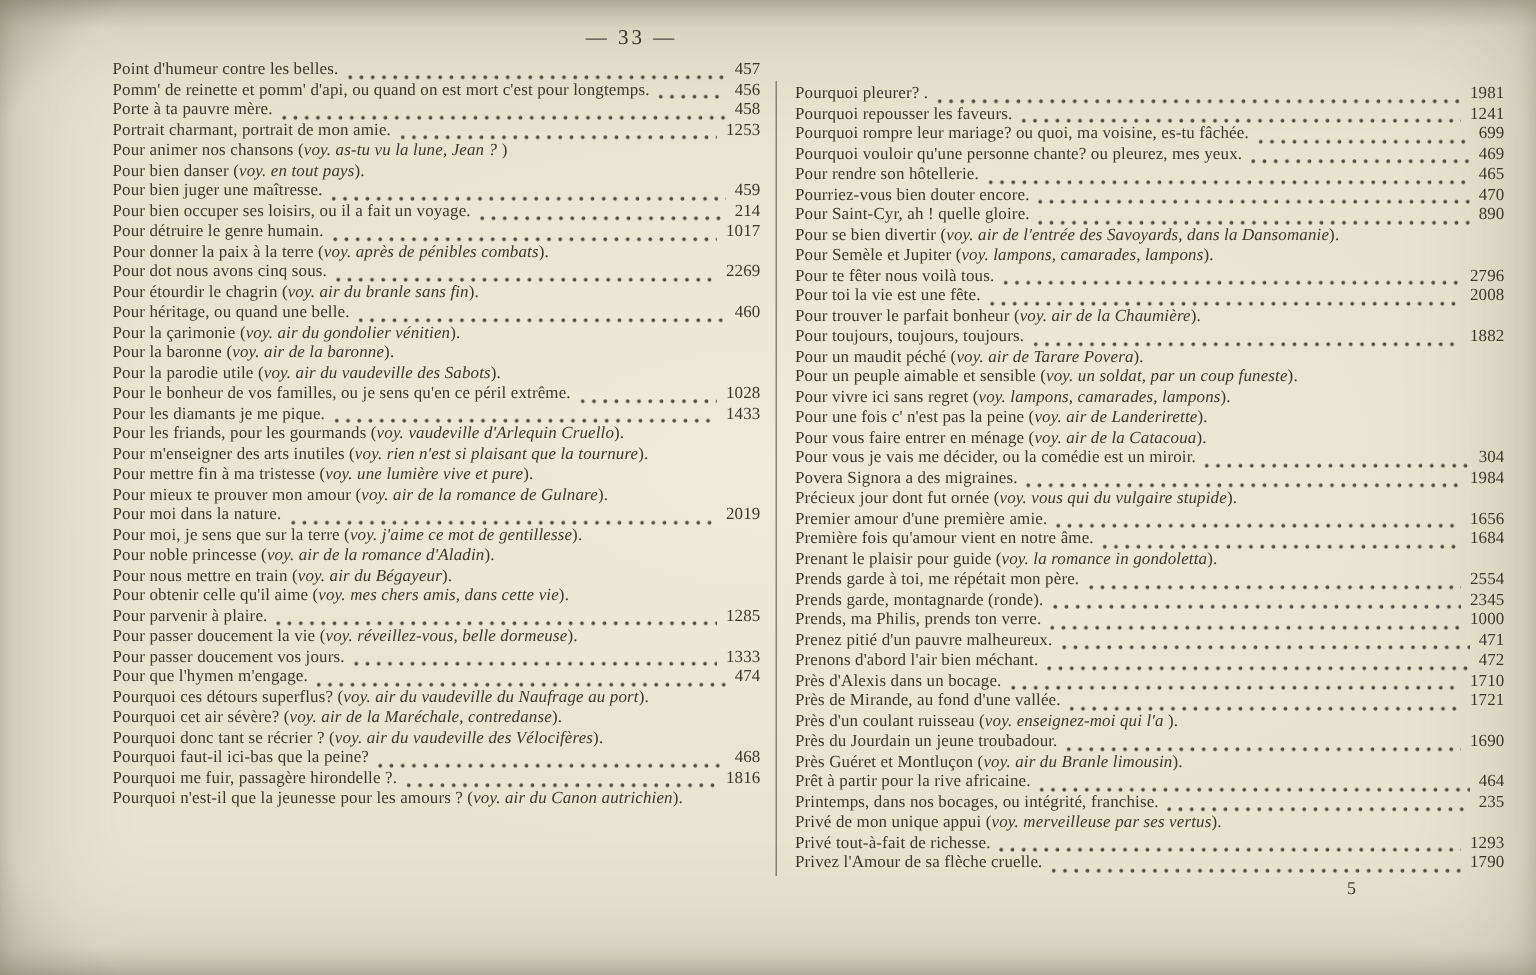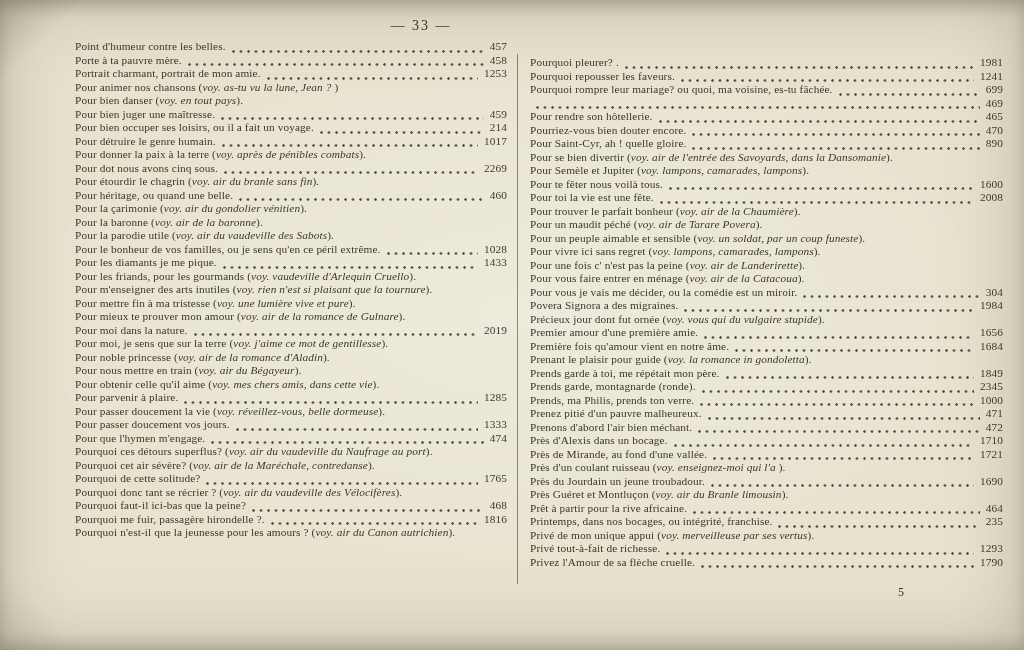--- a/index.html
+++ b/index.html
@@ -90,20 +90,25 @@
 <div class="page-header">— 33 —</div>
 
 <div class="columns">
   <div class="col col-left">
       <div class="entry has-num">
         <span class="t">Point d'humeur contre les belles.</span>
         <span class="leader"></span>
         <span class="num">457</span>
       </div>
       <div class="entry has-num">
+        <span class="t">Pomm' de reinette et pomm' d'api, ou quand on est mort c'est pour longtemps.</span>
+        <span class="leader"></span>
+        <span class="num">456</span>
+      </div>
+      <div class="entry has-num">
         <span class="t">Porte à ta pauvre mère.</span>
         <span class="leader"></span>
         <span class="num">458</span>
       </div>
       <div class="entry has-num">
         <span class="t">Portrait charmant, portrait de mon amie.</span>
         <span class="leader"></span>
         <span class="num">1253</span>
       </div>
       <div class="entry no-num"><span class="t">Pour animer nos chansons (<i>voy. as-tu vu la lune, Jean ? </i>)</span></div>
@@ -172,25 +177,20 @@
         <span class="leader"></span>
         <span class="num">1333</span>
       </div>
       <div class="entry has-num">
         <span class="t">Pour que l'hymen m'engage.</span>
         <span class="leader"></span>
         <span class="num">474</span>
       </div>
       <div class="entry no-num"><span class="t">Pourquoi ces détours superflus? (<i>voy. air du vaudeville du Naufrage au port</i>).</span></div>
       <div class="entry no-num"><span class="t">Pourquoi cet air sévère? (<i>voy. air de la Maréchale, contredanse</i>).</span></div>
-      <div class="entry has-num">
-        <span class="t">Pourquoi de cette solitude?</span>
-        <span class="leader"></span>
-        <span class="num">1765</span>
-      </div>
       <div class="entry no-num"><span class="t">Pourquoi donc tant se récrier ? (<i>voy. air du vaudeville des Vélocifères</i>).</span></div>
       <div class="entry has-num">
         <span class="t">Pourquoi faut-il ici-bas que la peine?</span>
         <span class="leader"></span>
         <span class="num">468</span>
       </div>
       <div class="entry has-num">
         <span class="t">Pourquoi me fuir, passagère hirondelle ?.</span>
         <span class="leader"></span>
         <span class="num">1816</span>
@@ -208,20 +208,21 @@
         <span class="t">Pourquoi repousser les faveurs.</span>
         <span class="leader"></span>
         <span class="num">1241</span>
       </div>
       <div class="entry has-num">
         <span class="t">Pourquoi rompre leur mariage? ou quoi, ma voisine, es-tu fâchée.</span>
         <span class="leader"></span>
         <span class="num">699</span>
       </div>
       <div class="entry has-num">
+        <span class="t">Pourquoi vouloir qu'une personne chante? ou pleurez, mes yeux.</span>
         <span class="leader"></span>
         <span class="num">469</span>
       </div>
       <div class="entry has-num">
         <span class="t">Pour rendre son hôtellerie.</span>
         <span class="leader"></span>
         <span class="num">465</span>
       </div>
       <div class="entry has-num">
         <span class="t">Pourriez-vous bien douter encore.</span>
@@ -231,28 +232,33 @@
       <div class="entry has-num">
         <span class="t">Pour Saint-Cyr, ah ! quelle gloire.</span>
         <span class="leader"></span>
         <span class="num">890</span>
       </div>
       <div class="entry no-num"><span class="t">Pour se bien divertir (<i>voy. air de l'entrée des Savoyards, dans la Dansomanie</i>).</span></div>
       <div class="entry no-num"><span class="t">Pour Semèle et Jupiter (<i>voy. lampons, camarades, lampons</i>).</span></div>
       <div class="entry has-num">
         <span class="t">Pour te fêter nous voilà tous.</span>
         <span class="leader"></span>
-        <span class="num">1600</span>
+        <span class="num">2796</span>
       </div>
       <div class="entry has-num">
         <span class="t">Pour toi la vie est une fête.</span>
         <span class="leader"></span>
         <span class="num">2008</span>
       </div>
       <div class="entry no-num"><span class="t">Pour trouver le parfait bonheur (<i>voy. air de la Chaumière</i>).</span></div>
+      <div class="entry has-num">
+        <span class="t">Pour toujours, toujours, toujours.</span>
+        <span class="leader"></span>
+        <span class="num">1882</span>
+      </div>
       <div class="entry no-num"><span class="t">Pour un maudit péché (<i>voy. air de Tarare Povera</i>).</span></div>
       <div class="entry no-num"><span class="t">Pour un peuple aimable et sensible (<i>voy. un soldat, par un coup funeste</i>).</span></div>
       <div class="entry no-num"><span class="t">Pour vivre ici sans regret (<i>voy. lampons, camarades, lampons</i>).</span></div>
       <div class="entry no-num"><span class="t">Pour une fois c' n'est pas la peine (<i>voy. air de Landerirette</i>).</span></div>
       <div class="entry no-num"><span class="t">Pour vous faire entrer en ménage (<i>voy. air de la Catacoua</i>).</span></div>
       <div class="entry has-num">
         <span class="t">Pour vous je vais me décider, ou la comédie est un miroir.</span>
         <span class="leader"></span>
         <span class="num">304</span>
       </div>
@@ -269,21 +275,21 @@
       </div>
       <div class="entry has-num">
         <span class="t">Première fois qu'amour vient en notre âme.</span>
         <span class="leader"></span>
         <span class="num">1684</span>
       </div>
       <div class="entry no-num"><span class="t">Prenant le plaisir pour guide (<i>voy. la romance in gondoletta</i>).</span></div>
       <div class="entry has-num">
         <span class="t">Prends garde à toi, me répétait mon père.</span>
         <span class="leader"></span>
-        <span class="num">1849</span>
+        <span class="num">2554</span>
       </div>
       <div class="entry has-num">
         <span class="t">Prends garde, montagnarde (ronde).</span>
         <span class="leader"></span>
         <span class="num">2345</span>
       </div>
       <div class="entry has-num">
         <span class="t">Prends, ma Philis, prends ton verre.</span>
         <span class="leader"></span>
         <span class="num">1000</span>

